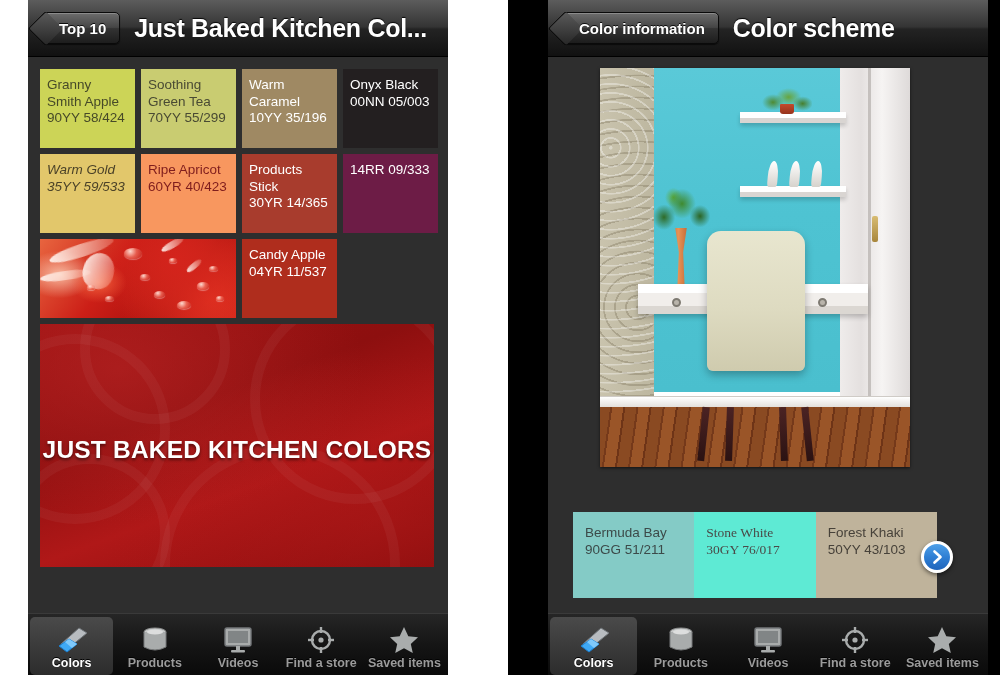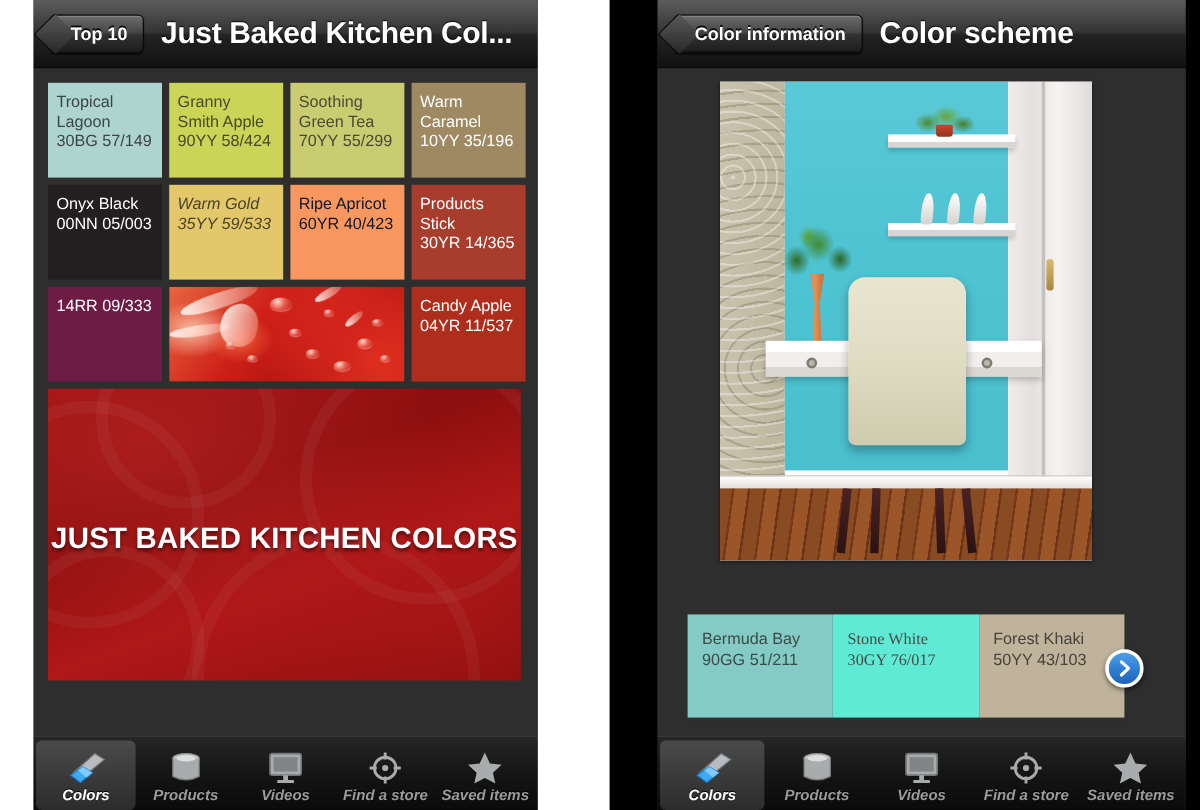--- a/index.html
+++ b/index.html
@@ -224,21 +224,20 @@
   }
   .next-btn svg { display:block; }
 
   
   .tabbar {
     flex: 0 0 auto; height: 62px;
     background: linear-gradient(to bottom,#262626 0%,#151515 50%,#0a0a0a 100%);
     border-top: 1px solid #3a3a3a;
     display: flex; align-items: stretch;
     padding: 3px 2px 0 2px;
-    font-style: italic;
   }
   .tab {
     flex: 1 1 0; display: flex; flex-direction: column;
     align-items: center; justify-content: center; gap: 2px;
     border-radius: 5px; padding-top: 2px;
   }
   .tab.active { background: linear-gradient(to bottom,#4a4a4a,#2c2c2c); }
   .tab .ticon { height: 30px; display: flex; align-items: flex-end; justify-content: center; }
   .tab .tlabel { font-size: 12.5px; font-weight: bold; color: #9b9b9b;
     text-shadow: 0 -1px 0 #000; white-space: nowrap; }
@@ -255,24 +254,20 @@
       <div class="navbar">
         <div class="back-btn">
           <span>Top 10</span>
         </div>
         <div class="nav-title">Just Baked Kitchen Col...</div>
       </div>
 
       <div class="body-area">
         <div class="grid">
 
-          <div class="swatch" id="sw0" style="background: rgb(174, 212, 207); color: rgb(61, 69, 68);">
-            <span class="nm">Tropical Lagoon</span>
-            <span class="cd">30BG 57/149</span>
-          </div>
           <div class="swatch" id="sw1" style="background: rgb(204, 212, 87); color: rgb(71, 74, 40);">
             <span class="nm">Granny Smith Apple</span>
             <span class="cd">90YY 58/424</span>
           </div>
           <div class="swatch" id="sw2" style="background: rgb(201, 204, 113); color: rgb(73, 74, 51);">
             <span class="nm">Soothing Green Tea</span>
             <span class="cd">70YY 55/299</span>
           </div>
           <div class="swatch" id="sw3" style="background: rgb(159, 137, 99); color: rgb(255, 255, 255);">
             <span class="nm">Warm Caramel</span>
@@ -280,21 +275,21 @@
           </div>
 
           <div class="swatch" id="sw4" style="background: rgb(35, 31, 32); color: rgb(255, 255, 255);">
             <span class="nm">Onyx Black</span>
             <span class="cd">00NN 05/003</span>
           </div>
           <div class="swatch" id="sw5" style="background: rgb(226, 199, 107); color: rgb(75, 66, 40); font-style: italic;">
             <span class="nm">Warm Gold</span>
             <span class="cd">35YY 59/533</span>
           </div>
-          <div class="swatch" id="sw6" style="background: rgb(248, 151, 95); color: #0f172a;">
+          <div class="swatch" id="sw6" style="background: rgb(248, 151, 95); color: #7f1d1d;">
             <span class="nm">Ripe Apricot</span>
             <span class="cd">60YR 40/423</span>
           </div>
           <div class="swatch" id="sw7" style="background: rgb(168, 60, 45); color: rgb(255, 255, 255);">
             <span class="nm">Products Stick</span>
             <span class="cd">30YR 14/365</span>
           </div>
 
           <div class="swatch" id="sw8" style="background: rgb(109, 28, 70); color: rgb(255, 255, 255);">
             <span class="cd">14RR 09/333</span>

